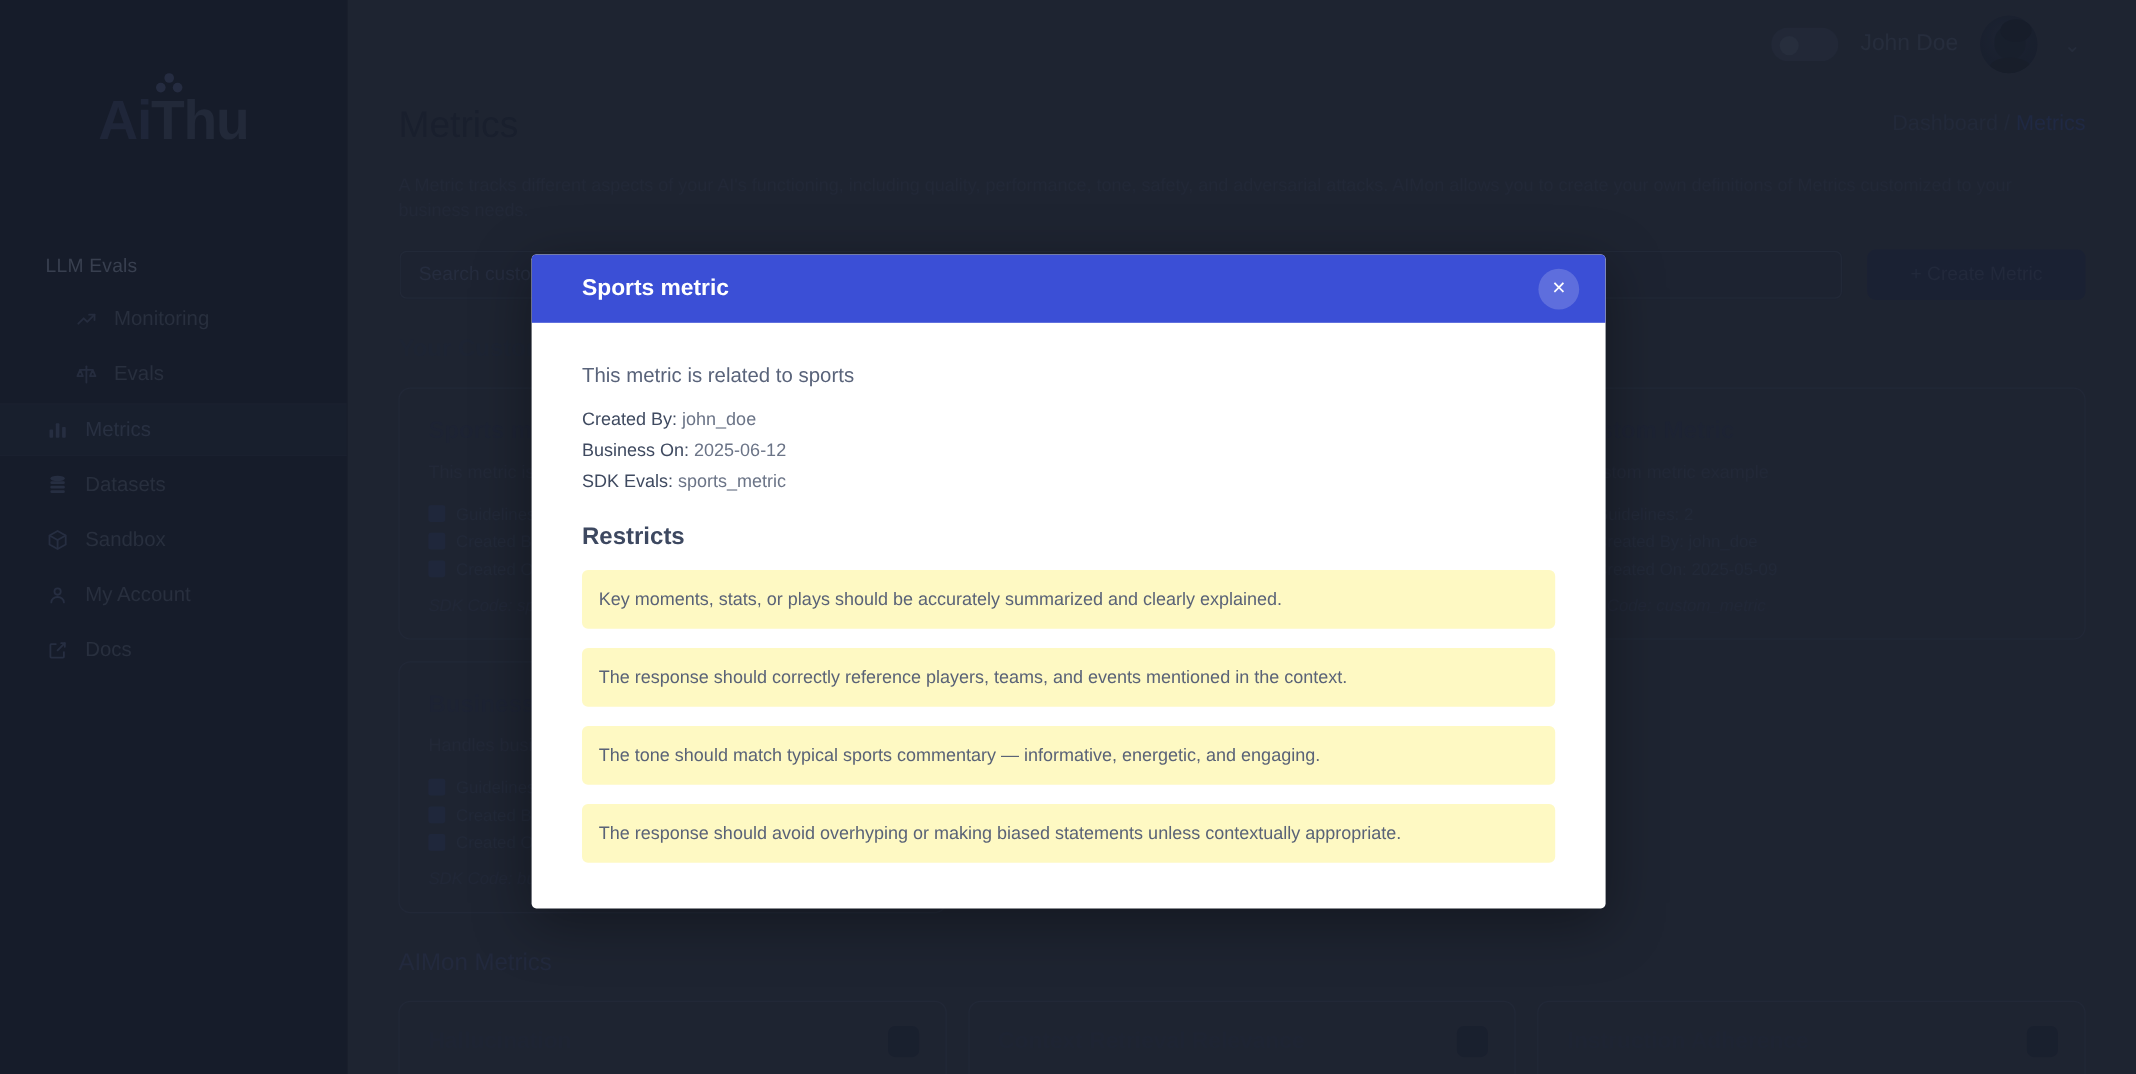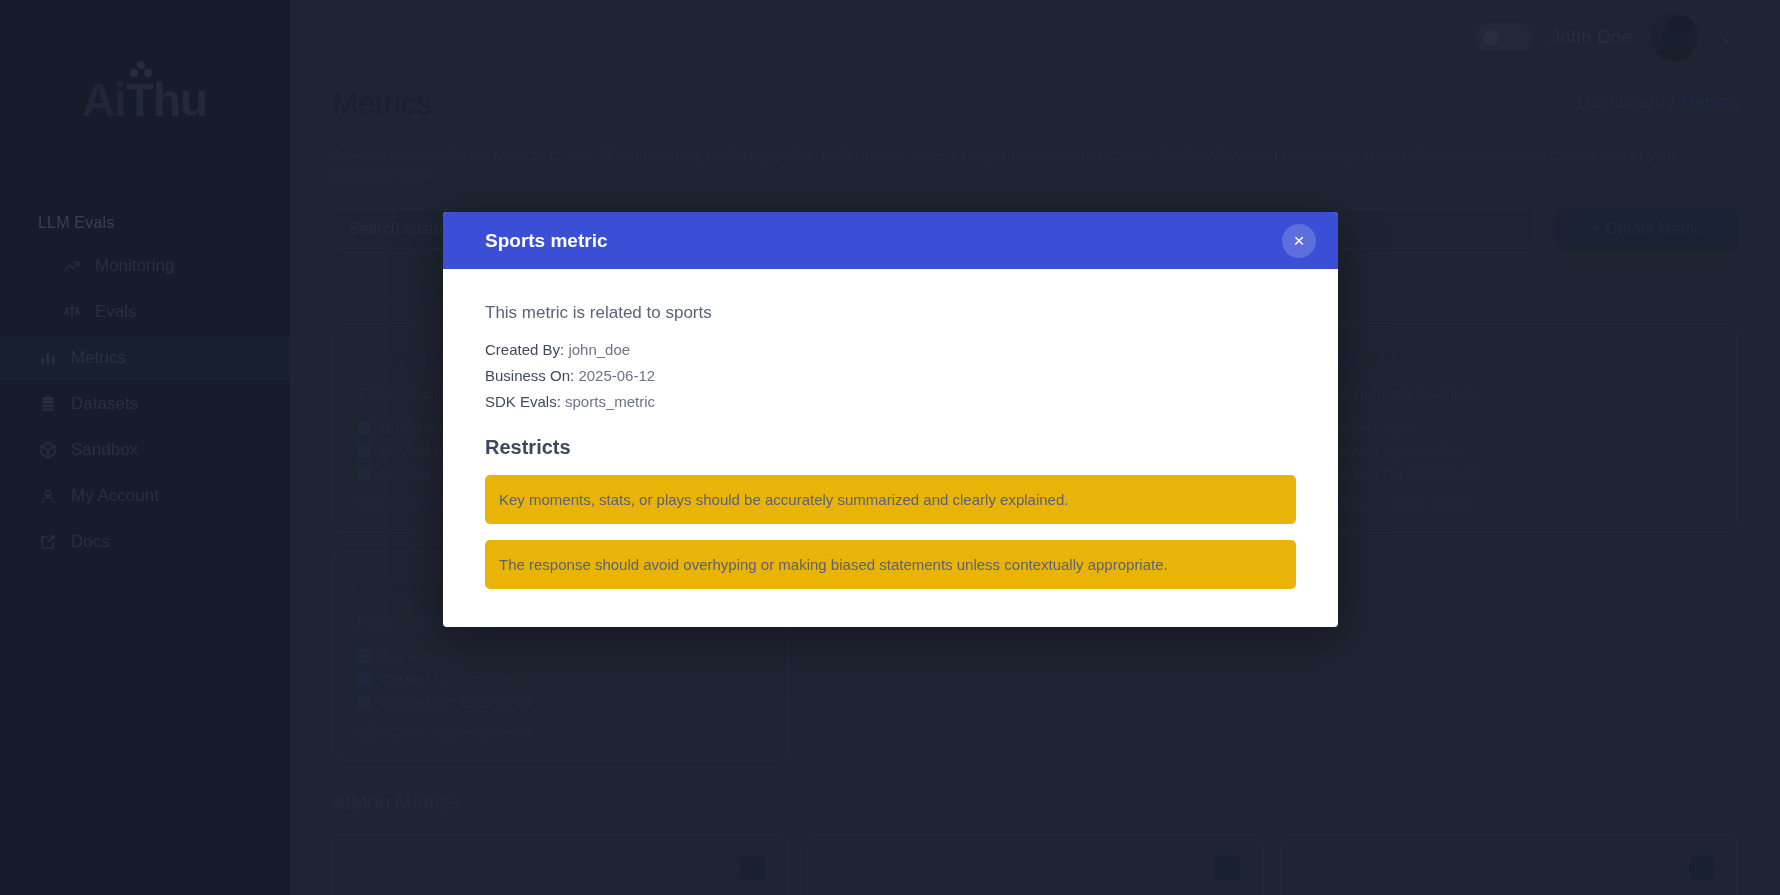--- a/index.html
+++ b/index.html
@@ -366,21 +366,21 @@
   }
   .kv-row b { color: #3f4a60; font-weight: 400; }
   .guidelines-title {
     font-size: 20px;
     color: #3d4860;
     font-weight: 700;
     margin-top: 26px;
     margin-bottom: 16px;
   }
   .guideline-item {
-    background: #eab308;
+    background: #fef9c3;
     border-radius: 5px;
     padding: 16px 14px;
     font-size: 15px;
     color: #5a6377;
     margin-bottom: 16px;
   }
   .guideline-item:last-child { margin-bottom: 0; }
 </style>
 </head>
 <body>
@@ -624,17 +624,19 @@
         <span>2025-06-12</span>
       </div>
       <div class="kv-row">
         <b>SDK Evals:</b>
         <span>sports_metric</span>
       </div>
 
       <div class="guidelines-title">Restricts</div>
 
       <div class="guideline-item">Key moments, stats, or plays should be accurately summarized and clearly explained.</div>
+      <div class="guideline-item">The response should correctly reference players, teams, and events mentioned in the context.</div>
+      <div class="guideline-item">The tone should match typical sports commentary — informative, energetic, and engaging.</div>
       <div class="guideline-item">The response should avoid overhyping or making biased statements unless contextually appropriate.</div>
     </div>
   </div>
 
 </div>
 
 </body></html>

